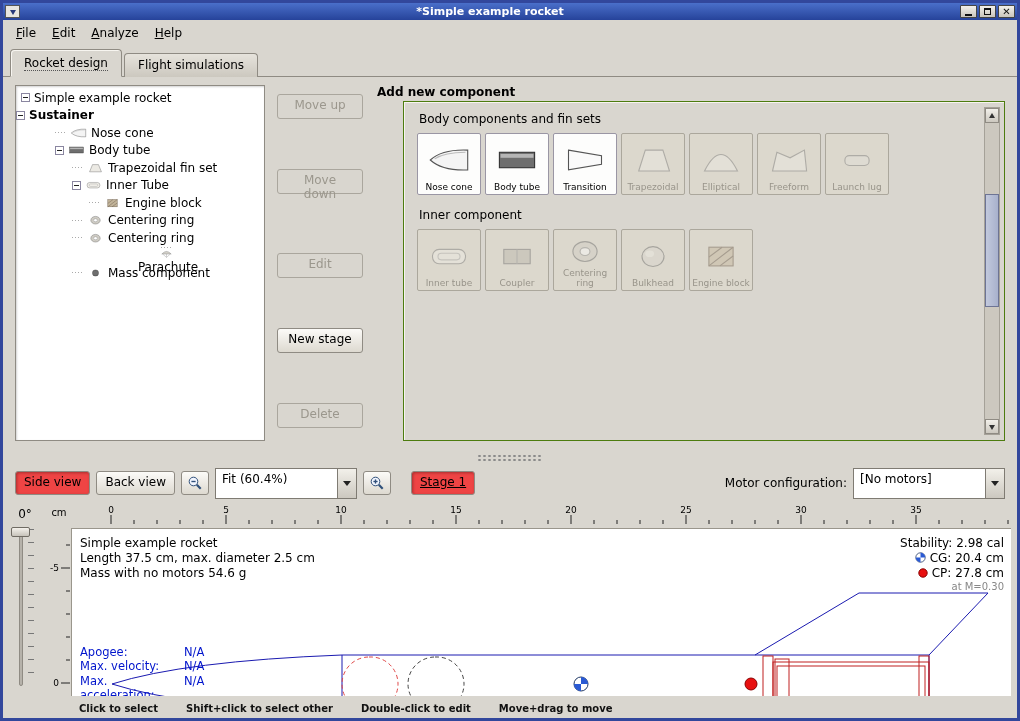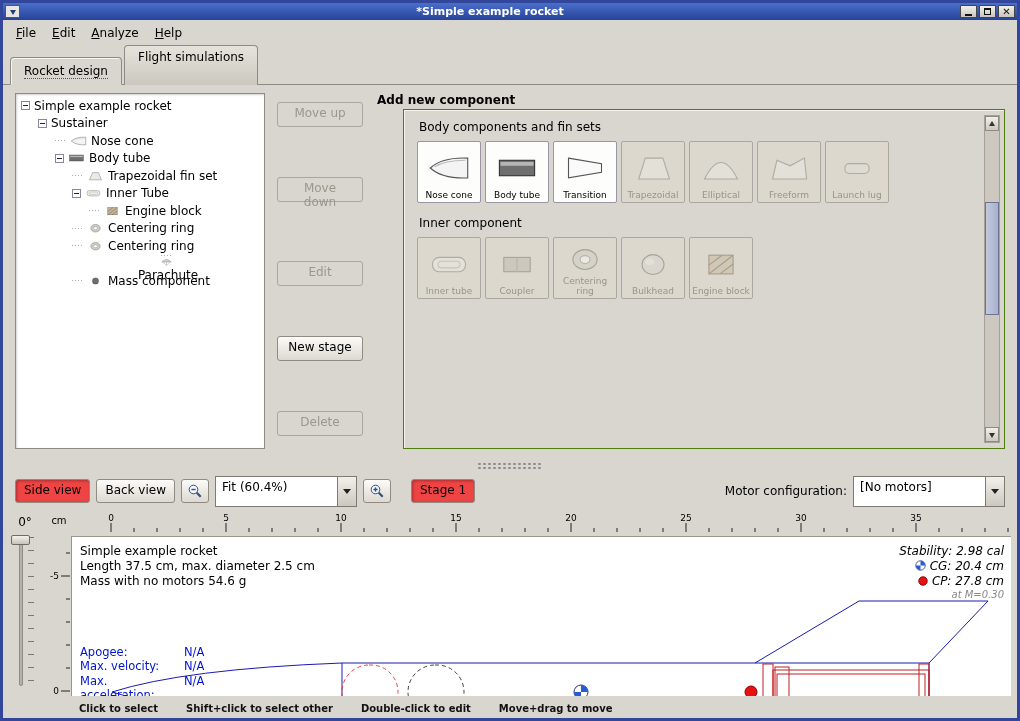--- a/index.html
+++ b/index.html
@@ -24,21 +24,21 @@
   .g-close { font-size: 10px; font-weight: bold; color: #111; line-height: 10px; }
   
   .menubar { flex: 0 0 25px; display: flex; align-items: center; padding-left: 5px; }
   .menu-item { display: inline-block; padding: 3px 8px; }
   .menu-item::first-letter { text-decoration: underline; }
   
   .tabrow { flex: 0 0 32px; display: flex; align-items: flex-end; gap: 2px;
     padding: 0 0 0 7px; border-bottom: 1px solid #8f8b83; }
   .tab { padding: 4px 13px 3px; border: 1px solid #8f8b83; border-bottom: none;
     border-radius: 4px 4px 0 0; background: linear-gradient(#e6e3dc,#ccc8bf);
-    margin-bottom: -1px; height: 40px; }
+    margin-bottom: -1px; height: 24px; }
   .tab.active { background: #d9d6cf; height: 28px; padding-top: 6px;
     box-shadow: inset 1px 1px 0 #f7f5f0; border-bottom: 1px solid #d9d6cf; }
   .tab.active .tab-label { border-bottom: 1px dotted #555; }
   
   .top-panel { flex: 0 0 232px; display: flex; gap: 12px; padding: 8px 12px 10px; }
   .tree-panel { width: 250px; background: #fff; border: 1px solid #8f8b83;
     box-shadow: inset 1px 1px 2px rgba(0,0,0,.18); padding: 3px 0; overflow: hidden; }
   .tree-row { display: flex; align-items: center; height: 17.5px; white-space: nowrap; cursor: default; }
   .expander { width: 9px; height: 9px; border: 1px solid #8a86a0; background: #fff;
     display: inline-flex; align-items: center; justify-content: center; margin-right: 4px; flex: 0 0 auto; }
@@ -84,21 +84,21 @@
   .toolbar { flex: 0 0 36px; display: flex; align-items: center; gap: 6px; padding: 0 12px; }
   .toolbar .btn { height: 24px; }
   .icon-btn { width: 28px; height: 24px; padding: 2px; display: flex; align-items: center; justify-content: center; }
   .icon-btn svg { width: 16px; height: 16px; }
   .combo { display: flex; height: 31px; border: 1px solid #7f7b73; background: #fff; }
   .combo-val { flex: 1; padding: 3px 6px; white-space: nowrap; overflow: hidden; }
   .combo-arrow { width: 19px; border-left: 1px solid #7f7b73;
     background: linear-gradient(#f2f0ea,#ccc8bf); display: flex; align-items: center; justify-content: center; }
   .combo-arrow::before { content: ""; border: 4px solid transparent; border-top: 5px solid #222; margin-top: 4px; }
   .zoom-combo { width: 142px; }
-  .stage-btn { margin-left: 14px; }
+  .stage-btn { margin-left: 14px; text-decoration: underline; }
   .spacer { flex: 1; }
   .motor-combo { width: 152px; }
   
   .view { flex: 1; display: flex; padding: 2px 6px 2px 0; min-height: 0; }
   .rot-col { width: 44px; display: flex; flex-direction: column; align-items: center; padding: 4px 0 8px; }
   .rot-label { font-size: 12px; margin-bottom: 4px; }
   .slider { position: relative; flex: 1; width: 32px; }
   .slider-track { position: absolute; left: 10px; top: 2px; bottom: 2px; width: 4px;
     background: #b6b2aa; border: 1px solid #8f8b83; border-radius: 2px; }
   .slider-ticks { position: absolute; left: 19px; top: 4px; bottom: 4px; width: 6px;
@@ -108,21 +108,21 @@
   .diagram { flex: 1; display: flex; flex-direction: column; min-width: 0; }
   .hrow { flex: 0 0 22px; display: flex; }
   .corner { width: 24px; font-size: 10px; text-align: center; padding-top: 4px; }
   .hruler { flex: 1; position: relative; overflow: hidden; }
   .crow { flex: 1; display: flex; min-height: 0; }
   .vruler { width: 24px; position: relative; overflow: hidden; }
   .canvas { flex: 1; position: relative; background: #fff;
     border-top: 1px solid #9a968c; border-left: 1px solid #9a968c; overflow: hidden; }
   .rocket-svg { position: absolute; left: 0; top: 0; }
   .info-block { position: absolute; left: 8px; top: 7px; font-size: 12px; line-height: 15px; }
-  .stab-block { position: absolute; right: 7px; top: 6px; font-size: 12px; font-style: italic; }
+  .stab-block { position: absolute; right: 7px; top: 6px; font-size: 12px; }
   .stab-row { display: flex; justify-content: flex-end; align-items: center; gap: 4px; height: 15px; }
   .stab-row.mach { font-size: 10px; color: #888; height: 13px; text-align: center; }
   .flight-block { position: absolute; left: 8px; bottom: 8px; color: #0014cc; font-size: 11.5px; }
   .flight-row { display: flex; height: 14.5px; }
   .flight-row .fl { width: 104px; }
   
   .statusbar { flex: 0 0 20px; display: flex; align-items: center; gap: 28px;
     padding-left: 76px; font-size: 10px; font-weight: bold; color: #111; }
 </style>
 </head>
@@ -157,21 +157,21 @@
       <div class="tab active"><span class="tab-label">Rocket design</span></div>
       <div class="tab"><span class="tab-label">Flight simulations</span></div>
     </div>
 
   <div class="top-panel">
     <div class="tree-panel">
         <div class="tree-row" style="padding-left: 5px;">
           <span class="expander"></span>
           <span class="tree-label">Simple example rocket</span>
         </div>
-        <div class="tree-row" style="padding-left: 22px;">
+        <div class="tree-row" style=" font-weight: bold;">
           <span class="expander"></span>
           <span class="tree-label">Sustainer</span>
         </div>
         <div class="tree-row" style="padding-left: 39px;">
           <span class="expander-gap"></span>
           <svg class="tree-icon" viewBox="0 0 40 26">
             <path d="M3,13 Q14,3 37,4 L37,22 Q14,23 3,13 Z" fill="#f4f4f4" stroke="#555"></path>
             <path d="M7,12 Q16,6 35,6" fill="none" stroke="#bbb"></path>
           </svg>
           <span class="tree-label">Nose cone</span>

